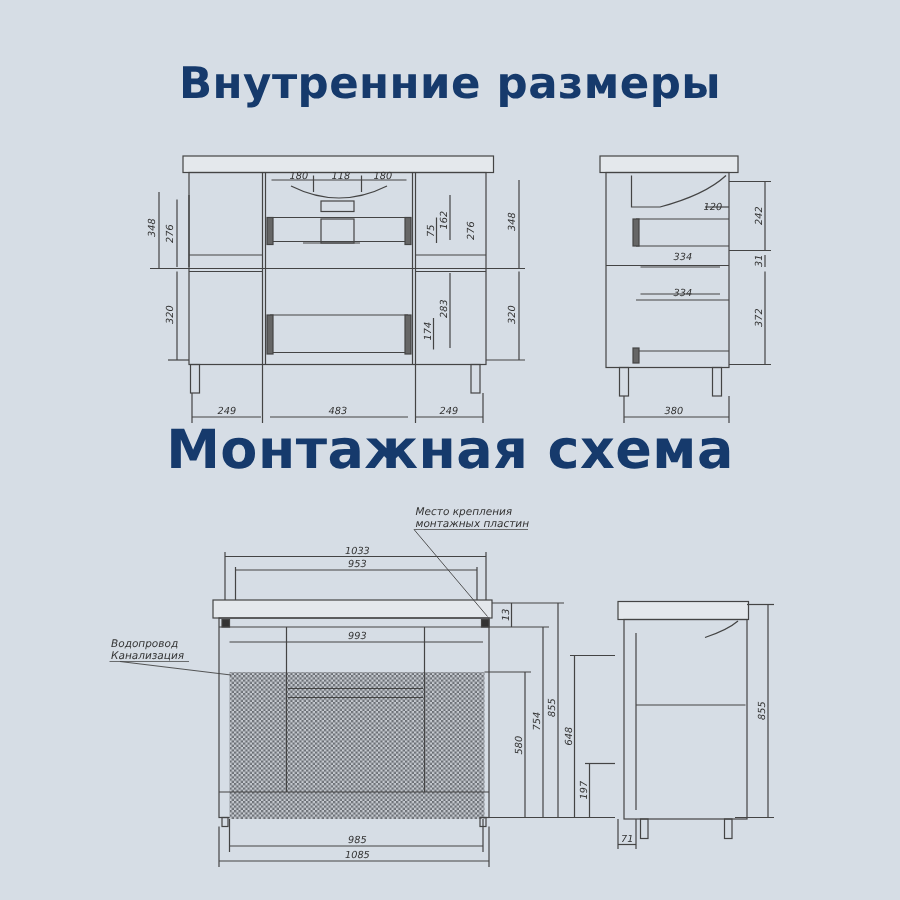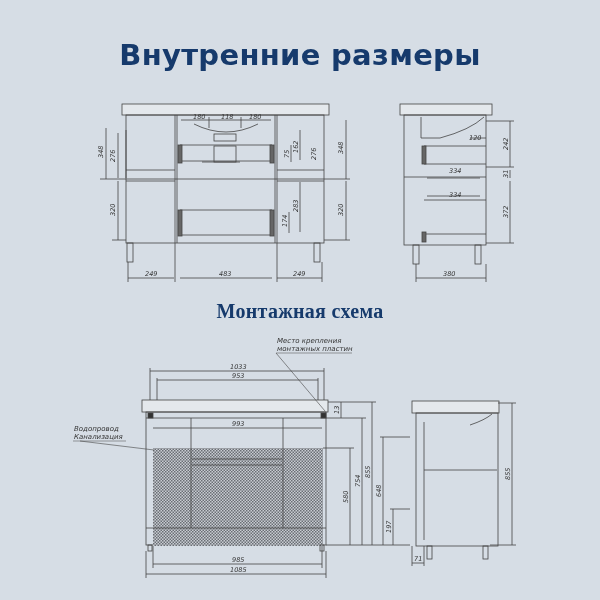--- a/index.html
+++ b/index.html
@@ -1,19 +1,19 @@
 <!DOCTYPE html>
 <html><head>
 <meta charset="utf-8">
 <style>
   html, body { margin:0; padding:0; }
   body { width:600px; height:600px; background:#d6dde5; position:relative; overflow:hidden; font-family:"DejaVu Sans", sans-serif; }
   .title { position:absolute; left:0; width:600px; text-align:center; color:#163a6c; font-weight:bold; font-family:"DejaVu Sans", sans-serif; letter-spacing:0.3px; }
   #t1 { top:38px; font-size:29px; }
-  #t2 { top:300px; font-size:20px;font-family:Liberation Serif, serif; }
+  #t2 { top:280px; font-size:36px; }
   svg { position:absolute; left:0; top:0; }
   .dim { font-family:"DejaVu Sans", sans-serif; font-style:italic; font-size:6.5px; fill:#333; }
   .note { font-family:"DejaVu Sans", sans-serif; font-style:italic; font-size:7px; fill:#333; }
 </style>
 </head>
 <body>
 
 <div class="title" id="t1">Внутренние размеры</div>
 <div class="title" id="t2">Монтажная схема</div>
 

